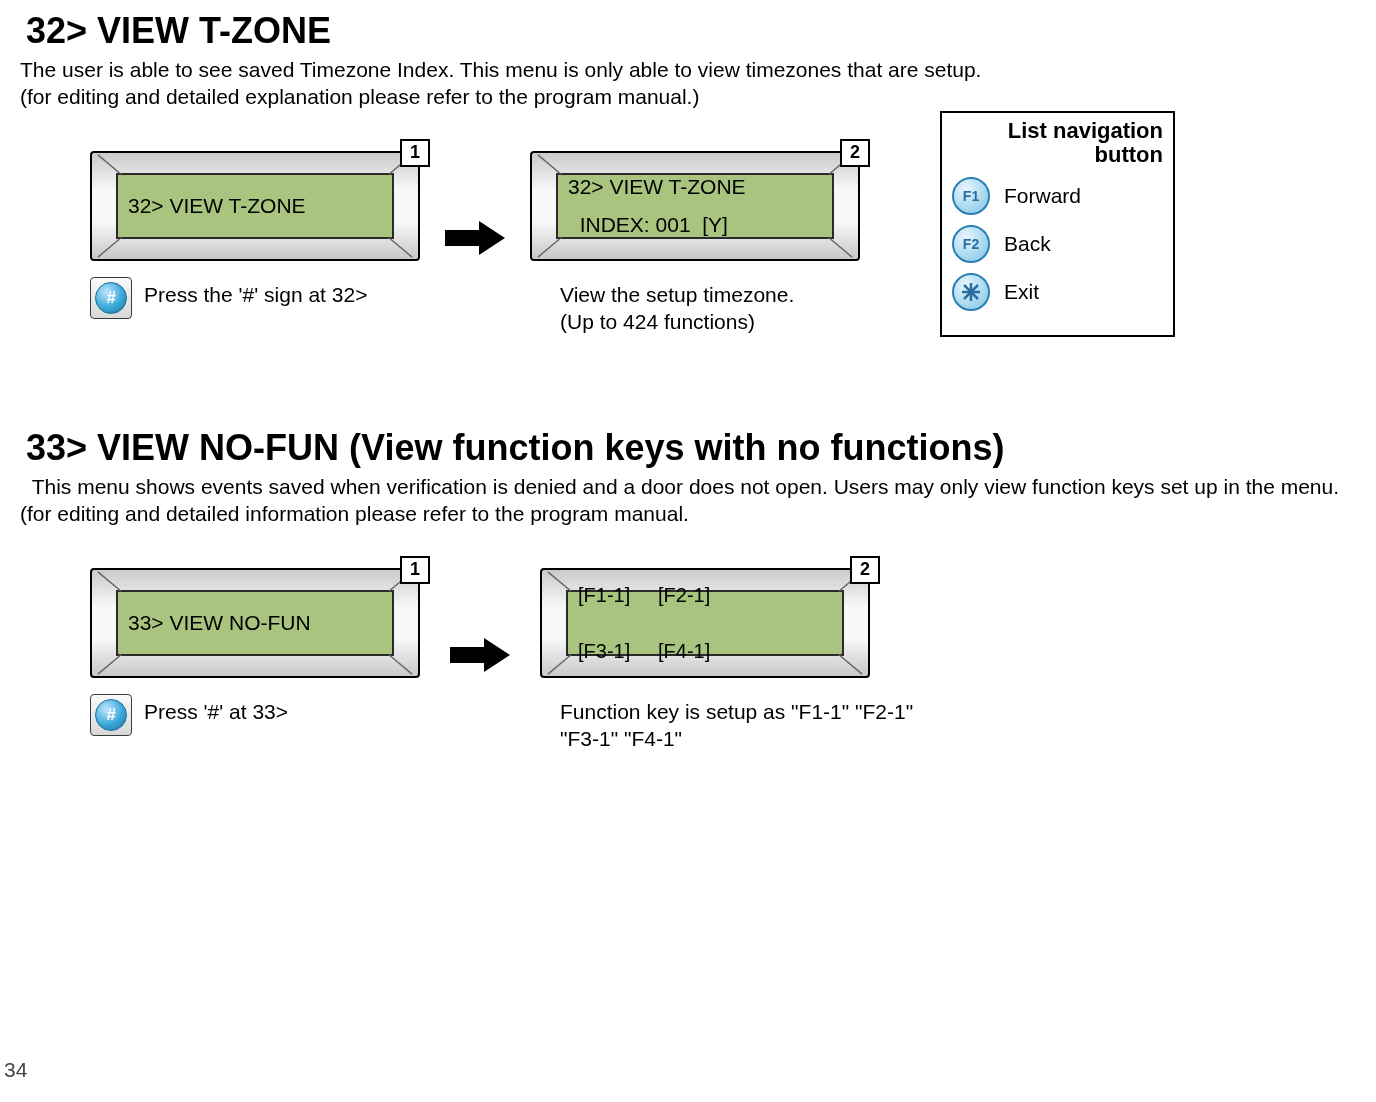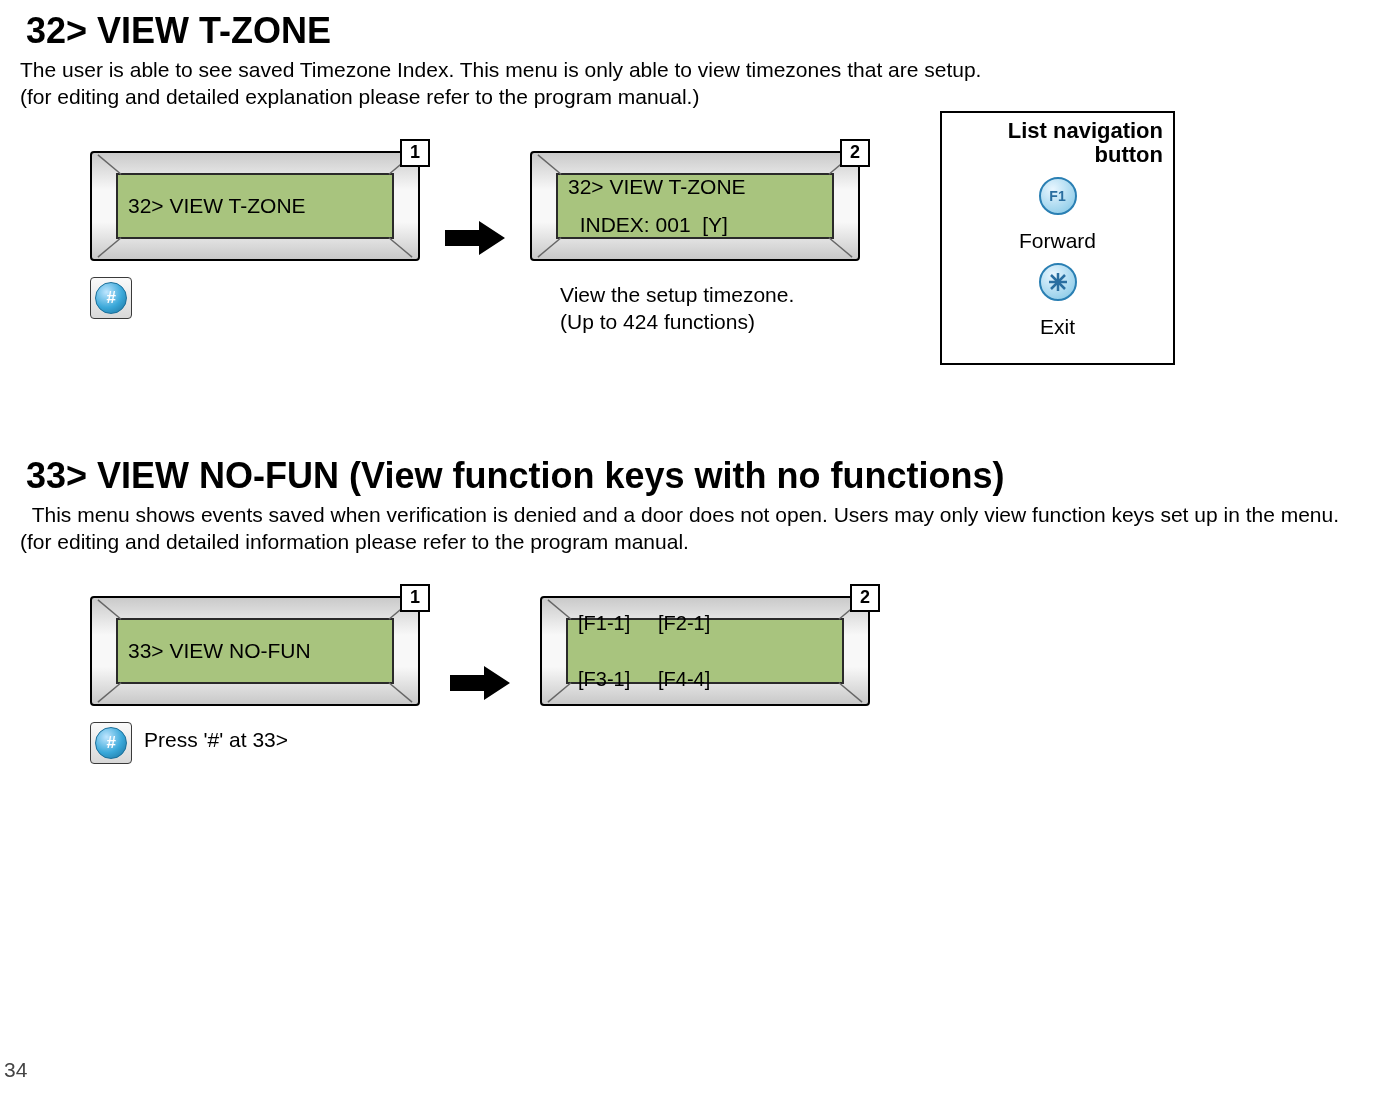--- a/index.html
+++ b/index.html
@@ -129,21 +129,20 @@
     text-align: right;
     line-height: 1.1;
     margin-bottom: 8px;
   }
   .nav-item {
     display: flex;
     align-items: center;
     gap: 14px;
     margin: 10px 0;
     font-size: 21px;
-    flex-direction: column;
   }
   .fbtn {
     width: 34px; height:34px; border-radius:50%;
     border: 2px solid #2a7fb3;
     background: radial-gradient(circle at 35% 30%, #e8f6ff 0%, #a8d8ef 60%, #7ec4e4 100%);
     color:#2a6ea0; font-weight:bold; font-size:14px;
     display:flex; align-items:center; justify-content:center;
   }
   .xbtn {
     width: 34px; height:34px; border-radius:50%;
@@ -187,20 +186,21 @@
         <div class="lcd-inner">
           <div>32&gt; VIEW T-ZONE</div>
         </div>
       </div>
       <div class="step-badge">1</div>
     </div>
     <div class="caption-row">
       <div class="hash-btn">
         <div class="hash-circle">#</div>
       </div>
+      <div class="caption-text">Press the '#' sign at 32&gt;</div>
     </div>
   </div>
 
   <div class="col-gap">
     <svg class="arrow-right" viewBox="0 0 60 34" style="margin-top:70px;">
       <polygon points="0,9 34,9 34,0 60,17 34,34 34,25 0,25" fill="#000"></polygon>
     </svg>
   </div>
 
   <div class="lcd-block">
@@ -230,20 +230,24 @@
   <div class="nav-box" style="margin-left:80px; margin-top:-40px;">
     <div class="nav-title">
       <span>List navigation</span><br>
       <span>button</span>
     </div>
     <div class="nav-item">
       <div class="fbtn">F1</div>
       <span>Forward</span>
     </div>
     <div class="nav-item">
+      <div class="fbtn">F2</div>
+      <span>Back</span>
+    </div>
+    <div class="nav-item">
       <div class="xbtn">
         <svg width="20" height="20" viewBox="0 0 20 20">
           <line x1="1" y1="10" x2="19" y2="10" stroke="#2a6ea0" stroke-width="2.5"></line>
           <line x1="10" y1="1" x2="10" y2="19" stroke="#2a6ea0" stroke-width="2.5"></line>
           <line x1="3" y1="3" x2="17" y2="17" stroke="#2a6ea0" stroke-width="2.5"></line>
           <line x1="17" y1="3" x2="3" y2="17" stroke="#2a6ea0" stroke-width="2.5"></line>
         </svg>
       </div>
       <span>Exit</span>
     </div>
@@ -289,22 +293,25 @@
       <div class="lcd-wrap">
         <div class="lcd-outer">
           <svg viewBox="0 0 330 110" style="position:absolute;top:0;left:0;width:100%;height:100%;">
             <line x1="2" y1="2" x2="26" y2="22" stroke="#666" stroke-width="1.5"></line>
             <line x1="328" y1="2" x2="304" y2="22" stroke="#666" stroke-width="1.5"></line>
             <line x1="2" y1="108" x2="26" y2="88" stroke="#666" stroke-width="1.5"></line>
             <line x1="328" y1="108" x2="304" y2="88" stroke="#666" stroke-width="1.5"></line>
           </svg>
           <div class="lcd-inner" style="font-size:20px;gap:32px;">
             <div style="white-space:pre;">[F1-1]     [F2-1]</div>
-            <div style="white-space:pre;">[F3-1]     [F4-4]</div>
+            <div style="white-space:pre;">[F3-1]     [F4-1]</div>
           </div>
         </div>
         <div class="step-badge">2</div>
       </div>
+      <div class="caption-row" style="margin-left:20px;">
+        <div class="caption-text" style="max-width:360px;">Function key is setup as "F1-1" "F2-1" "F3-1" "F4-1"</div>
+      </div>
     </div>
   </div>
 </div>
 
 <div class="page-num">34</div>
 
 </body></html>

